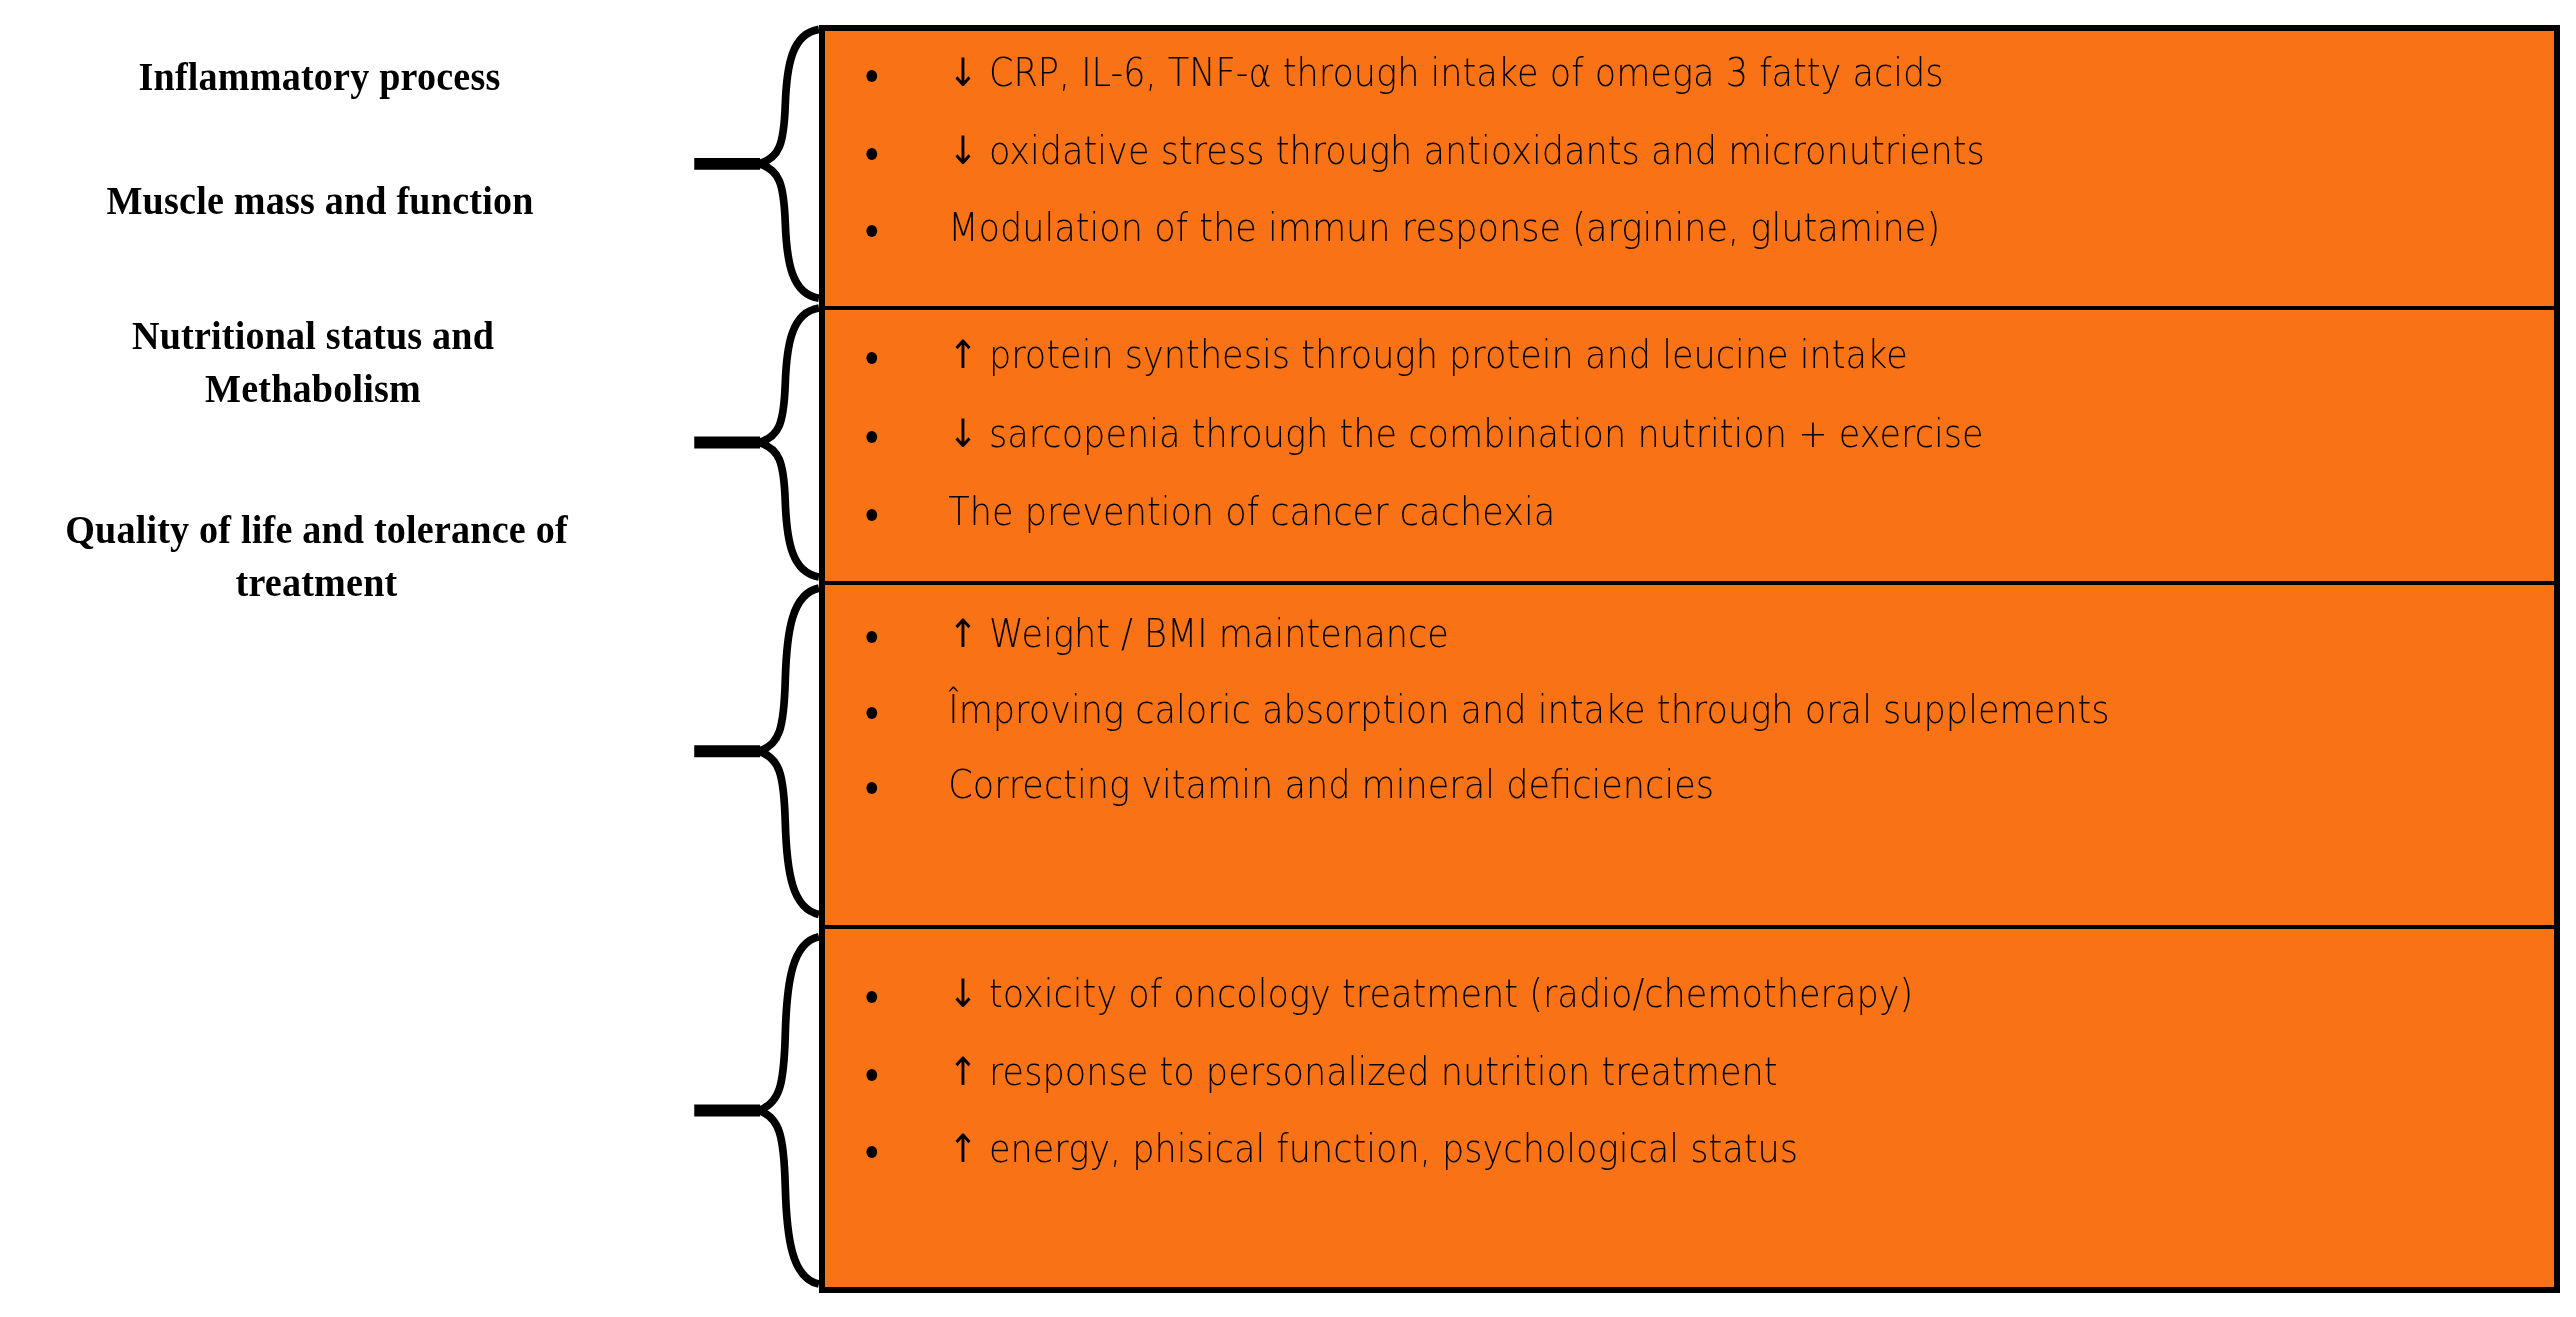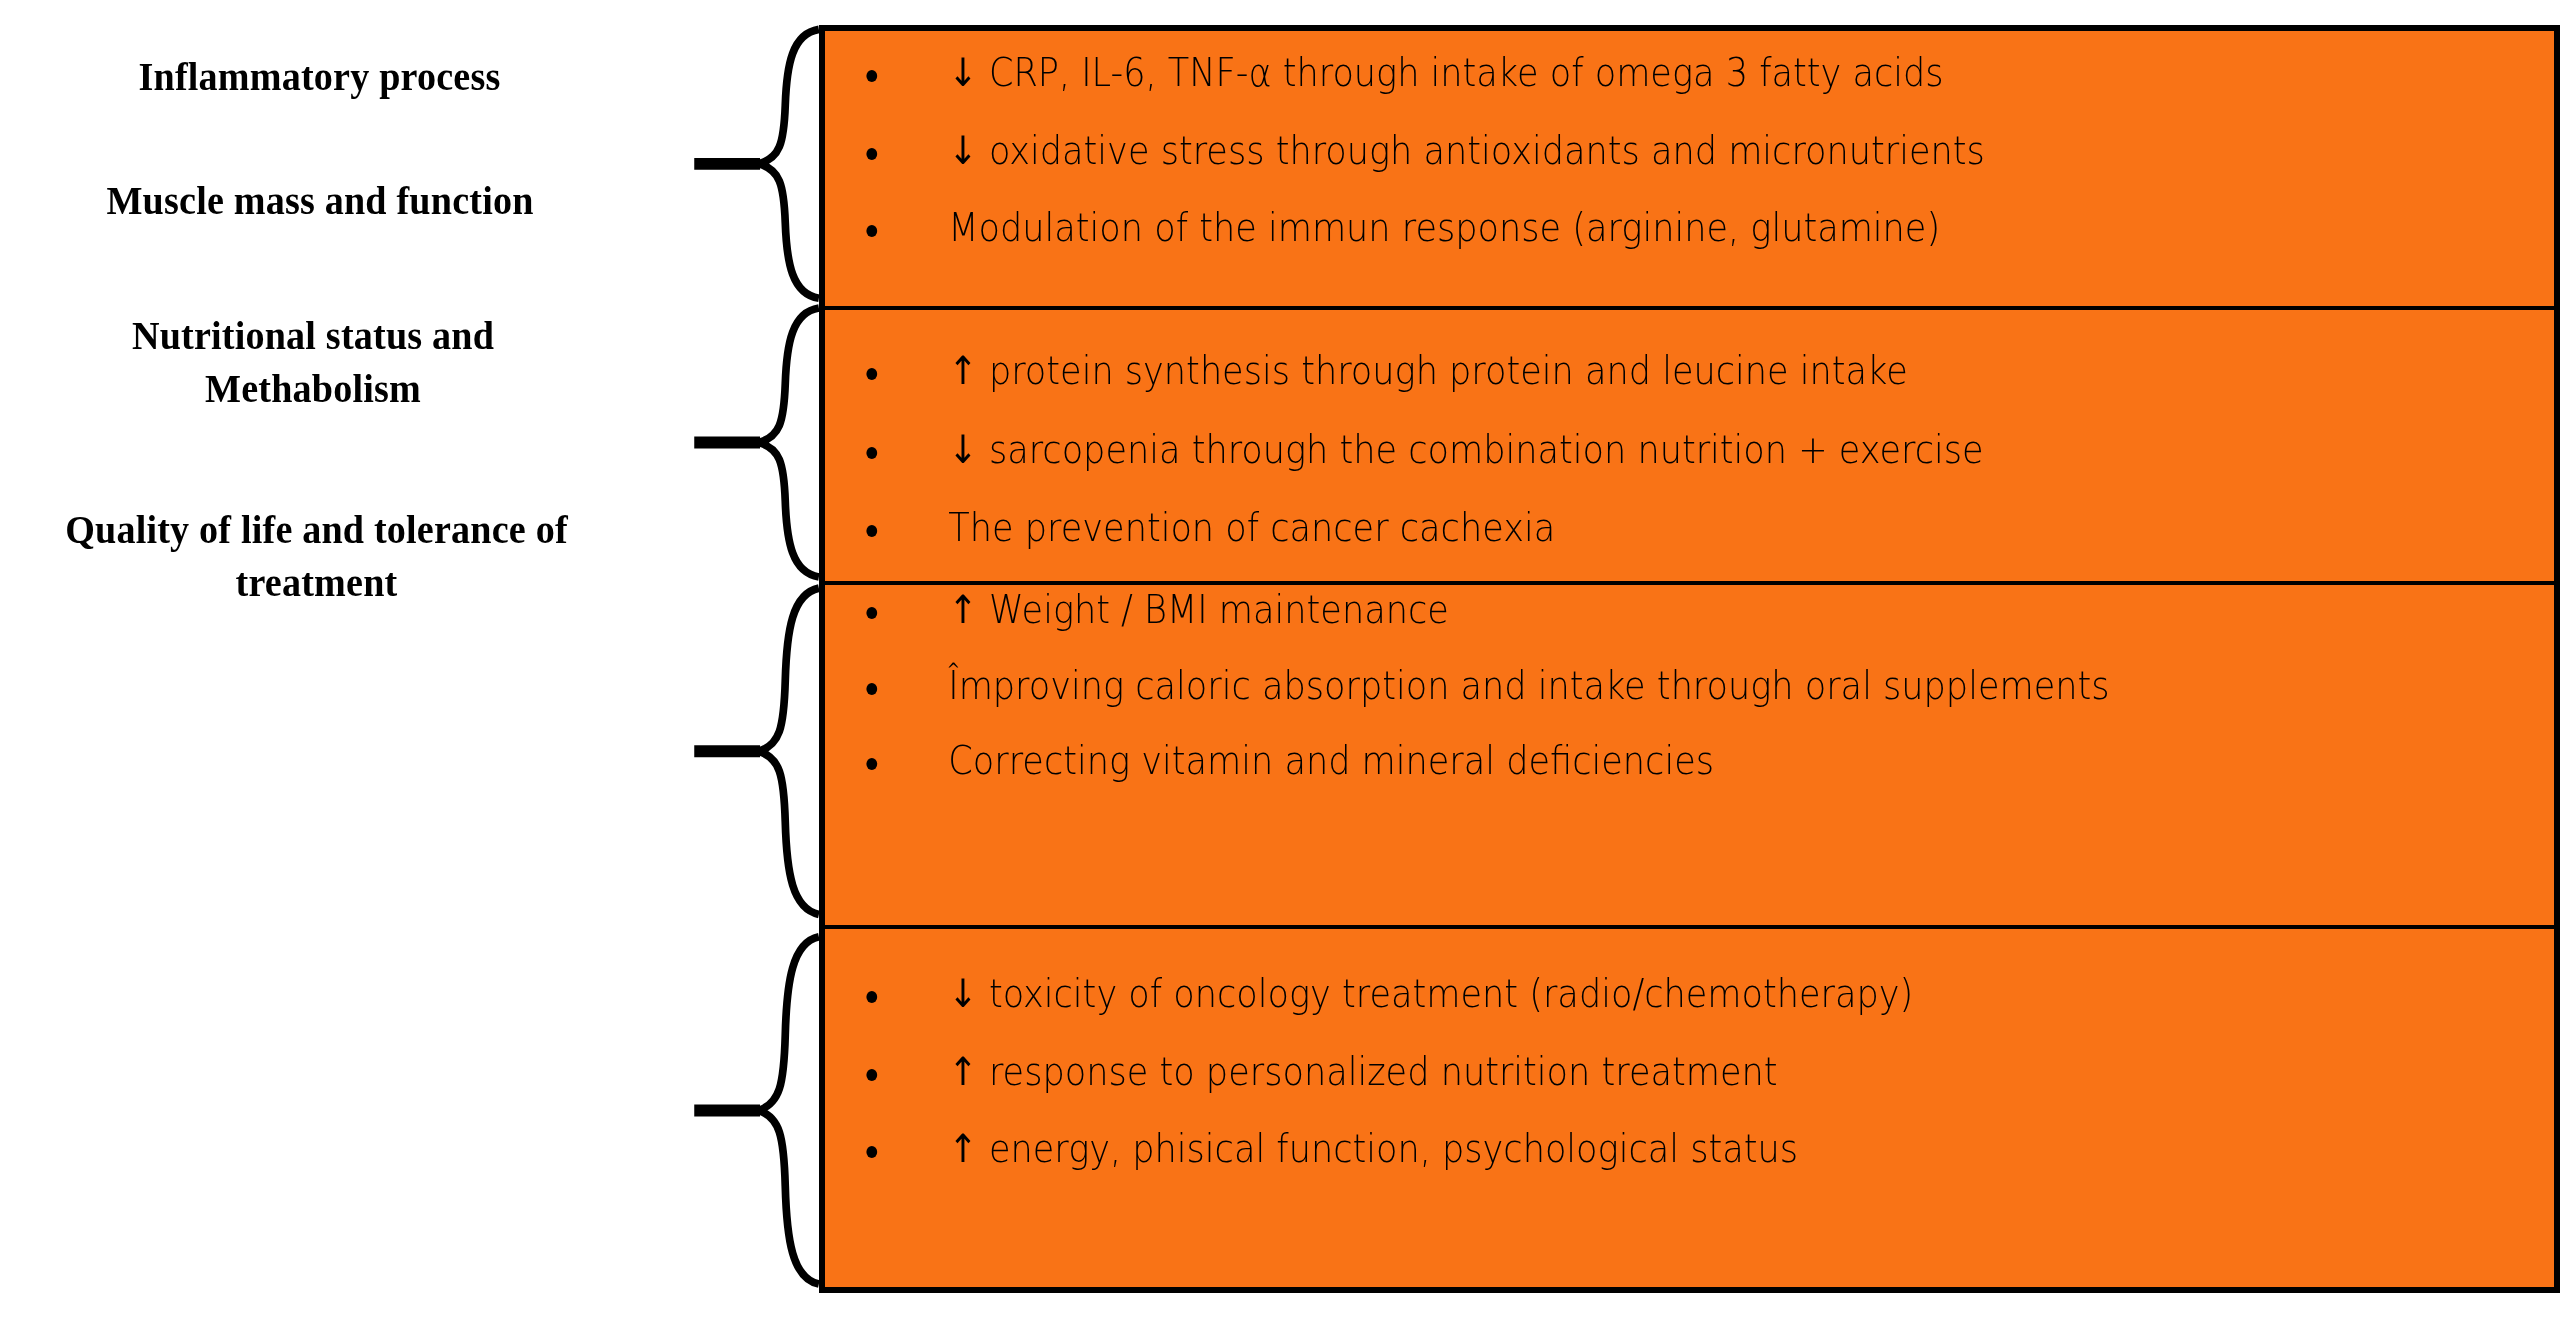--- a/index.html
+++ b/index.html
@@ -109,24 +109,24 @@
     display: inline-block;
     min-width: 0.72em;
     font-family: "DejaVu Sans", sans-serif;
     font-weight: 400;
   }
 
   
   .r1 { height: 279px; padding-top: 17px; }
   .r1 .bullet-item { margin-bottom: 27px; }
 
-  .r2 { height: 275px; padding-top: 36px; }
+  .r2 { height: 275px; padding-top: 20px; }
   .r2 .bullet-item { margin-bottom: 28px; }
 
-  .r3 { height: 344px; }
+  .r3 { height: 344px; padding-top: 24px; }
   .r3 .bullet-item { margin-bottom: 25px; }
 
   .r4 { height: 358px; padding-top: 40px; }
   .r4 .bullet-item { margin-bottom: 27px; }
 </style>
 </head>
 <body>
 
 <div id="diagram">
 

